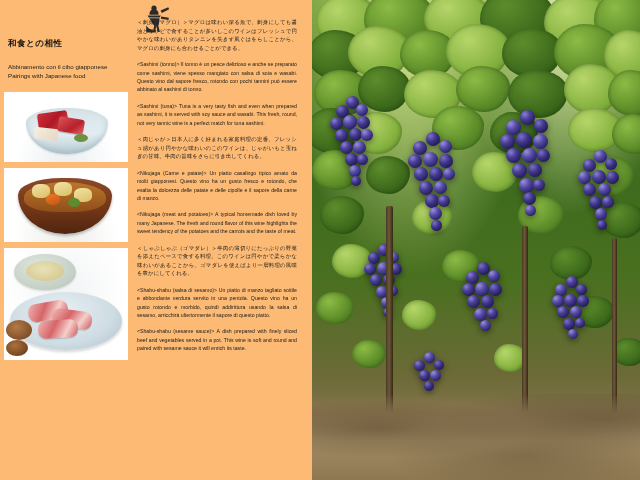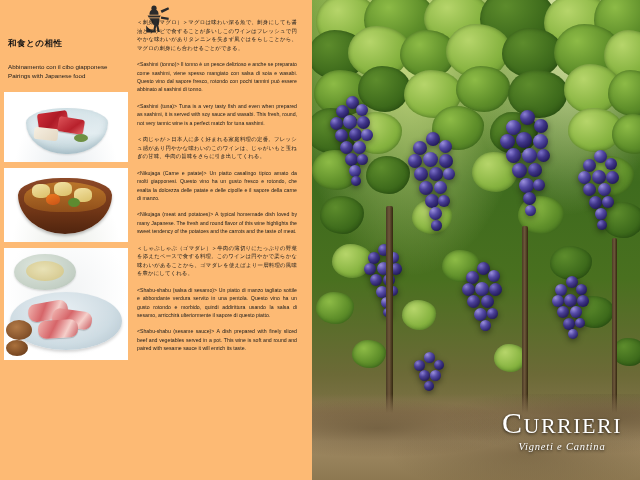--- a/index.html
+++ b/index.html
@@ -560,18 +560,14 @@
       <div class="berry b3" style="left:18px; top:18px; width:11px; height:11px;"></div>
       <div class="berry b2" style="left:12px; top:29px; width:10px; height:10px;"></div>
     </div>
 
     <div class="trunk" style="left:74px;  top:206px; width:7px;  height:210px;"></div>
     <div class="trunk" style="left:210px; top:226px; width:6px;  height:190px;"></div>
     <div class="trunk" style="left:300px; top:238px; width:5px;  height:176px;"></div>
 
     <div class="soil"></div>
 
-    <div class="logo">
-      <div class="logo-name"><span class="cap">C</span><span>URRIERI</span></div>
-      <div class="logo-sub">Vigneti e Cantina</div>
-    </div>
   </div>
 </div>
 
 </body></html>

